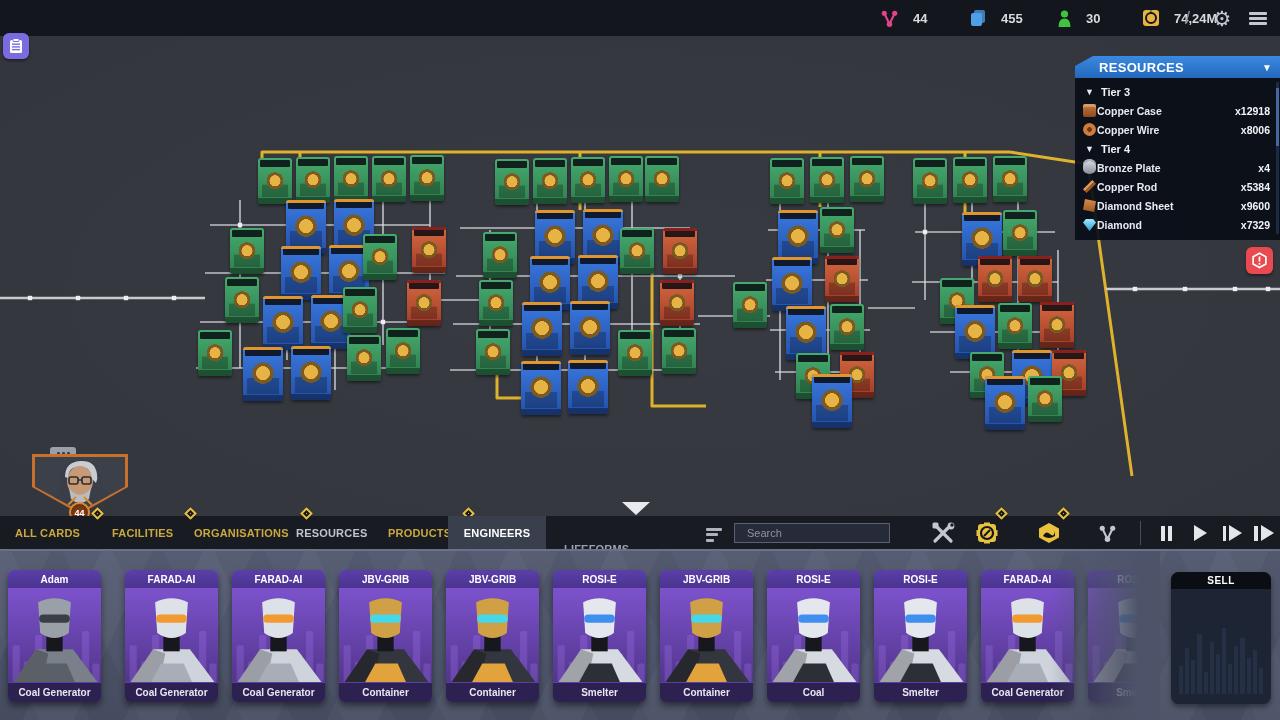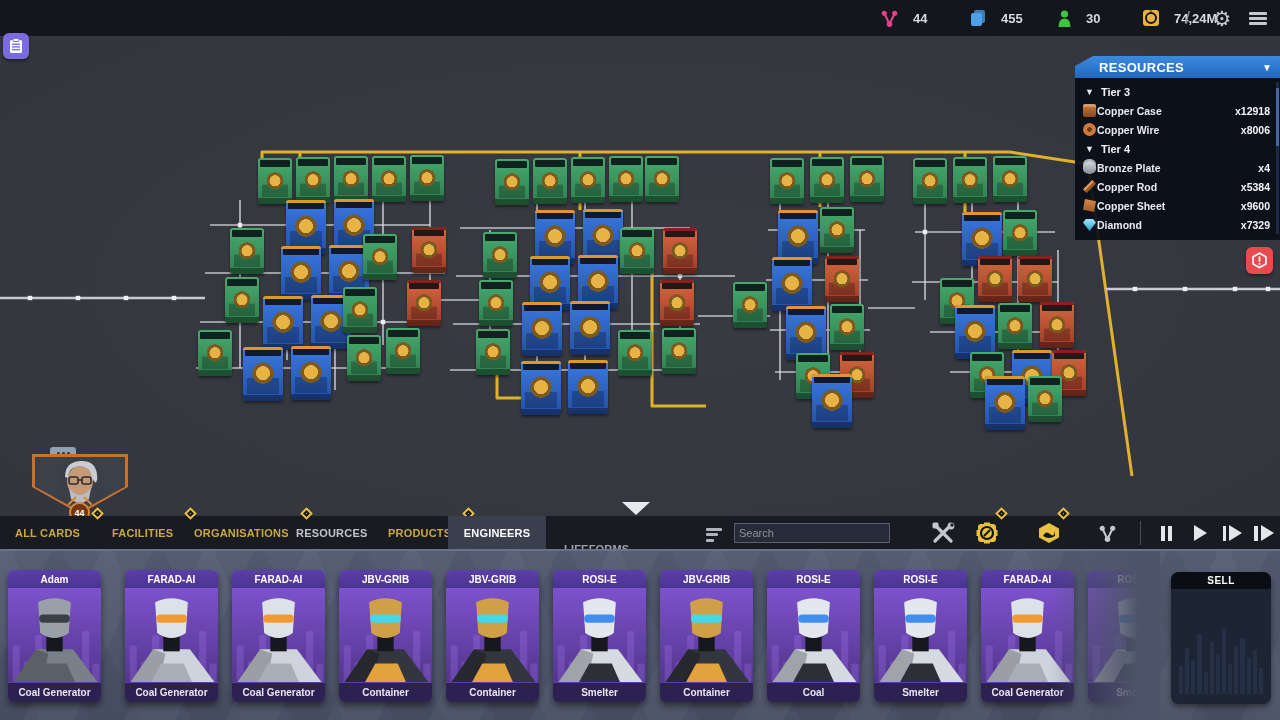--- a/index.html
+++ b/index.html
@@ -80,21 +80,21 @@
   .tabbar{position:absolute;left:0;top:516px;width:1280px;height:33px;background:#191b22;}
   .tab{position:absolute;top:0;height:33px;display:flex;align-items:center;background:none;border:none;cursor:pointer;font-size:11px;font-weight:bold;letter-spacing:.2px;padding:0 8px;}
   .tab.gold{color:#c9a93f;}
   .tab.silver{color:#c0c4cc;}
   .tab.muted{color:#9aa0ac;margin-top:16px;}
   .tab.active{color:#fff;background:#3a3f4e;justify-content:center;}
   .badge-dia{position:absolute;width:9px;height:9px;background:#14161d;border:2px solid #e8c13f;transform:rotate(45deg);}
   .badge-dia::after{content:"";position:absolute;inset:2px;background:#e8c13f;}
   .tab .badge-dia{right:-14px;top:-7px;}
   .ic-filter span{display:block;background:#aeb2bc;height:3px;border-radius:1px;margin:2.5px 0;}
-  .search{position:absolute;left:734px;top:7px;width:156px;height:20px;background:#262b3a;border:1px solid #5a6070;color:#cfd3da;font-size:11px;padding:0 4px;outline:none;}
+  .search{position:absolute;left:734px;top:7px;width:156px;height:20px;background:#262b3a;border:1px solid #5a6070;color:#cfd3da;font-size:11px;padding:0 12px;outline:none;}
   .search::placeholder{color:#8f939e;}
   .tool-btn{position:absolute;top:3px;width:30px;height:28px;background:none;border:none;cursor:pointer;display:flex;align-items:center;justify-content:center;padding:0;}
   .tool-btn.gold{color:#e8c13f;}
   .tool-btn.gray{color:#c3c7ce;}
   .tool-btn .badge-dia{right:-4px;top:-10px;}
   .vdiv{position:absolute;left:1140px;top:5px;width:1px;height:24px;background:#4a4e58;}
   .pb{position:absolute;top:5px;width:28px;height:24px;background:none;border:none;cursor:pointer;display:flex;align-items:center;justify-content:center;gap:3px;padding:0;}
   .pb .bar{width:4px;height:15px;background:#e4e6ea;}
   .pb .tri{width:0;height:0;border-top:8px solid transparent;border-bottom:8px solid transparent;border-left:13px solid #e4e6ea;}
   .pb .bar.thin{width:3px;}
@@ -667,21 +667,21 @@
           <span class="rn">Bronze Plate</span>
           <span class="rc">x4</span>
         </div>
         <div class="res-row">
           <span class="ri ri-copper-rod"></span>
           <span class="rn">Copper Rod</span>
           <span class="rc">x5384</span>
         </div>
         <div class="res-row">
           <span class="ri ri-copper-sheet"></span>
-          <span class="rn">Copper Sheet</span>
+          <span class="rn">Diamond Sheet</span>
           <span class="rc">x9600</span>
         </div>
         <div class="res-row">
           <span class="ri ri-diamond"></span>
           <span class="rn">Diamond</span>
           <span class="rc">x7329</span>
         </div>
       </div>
   </div>
 

